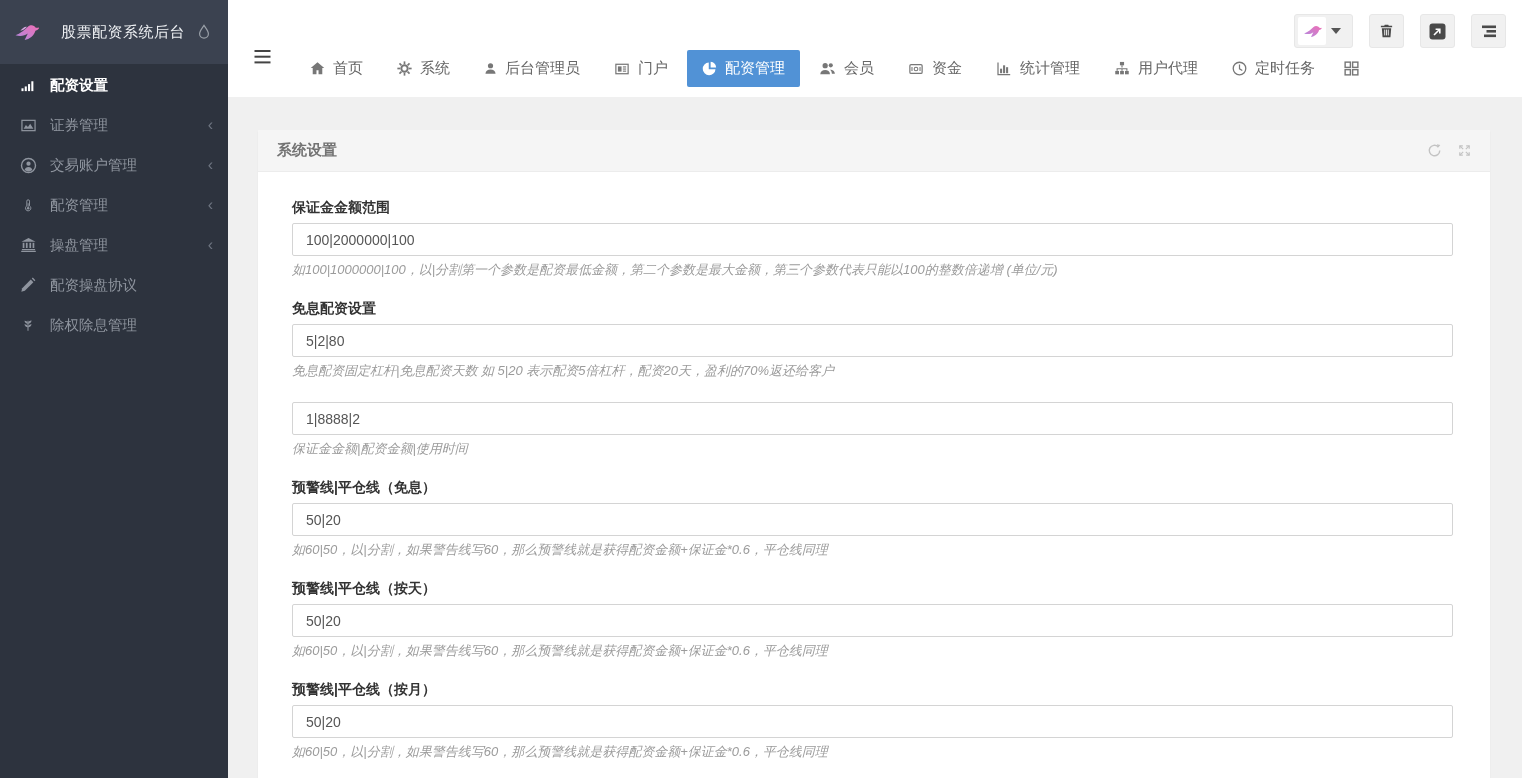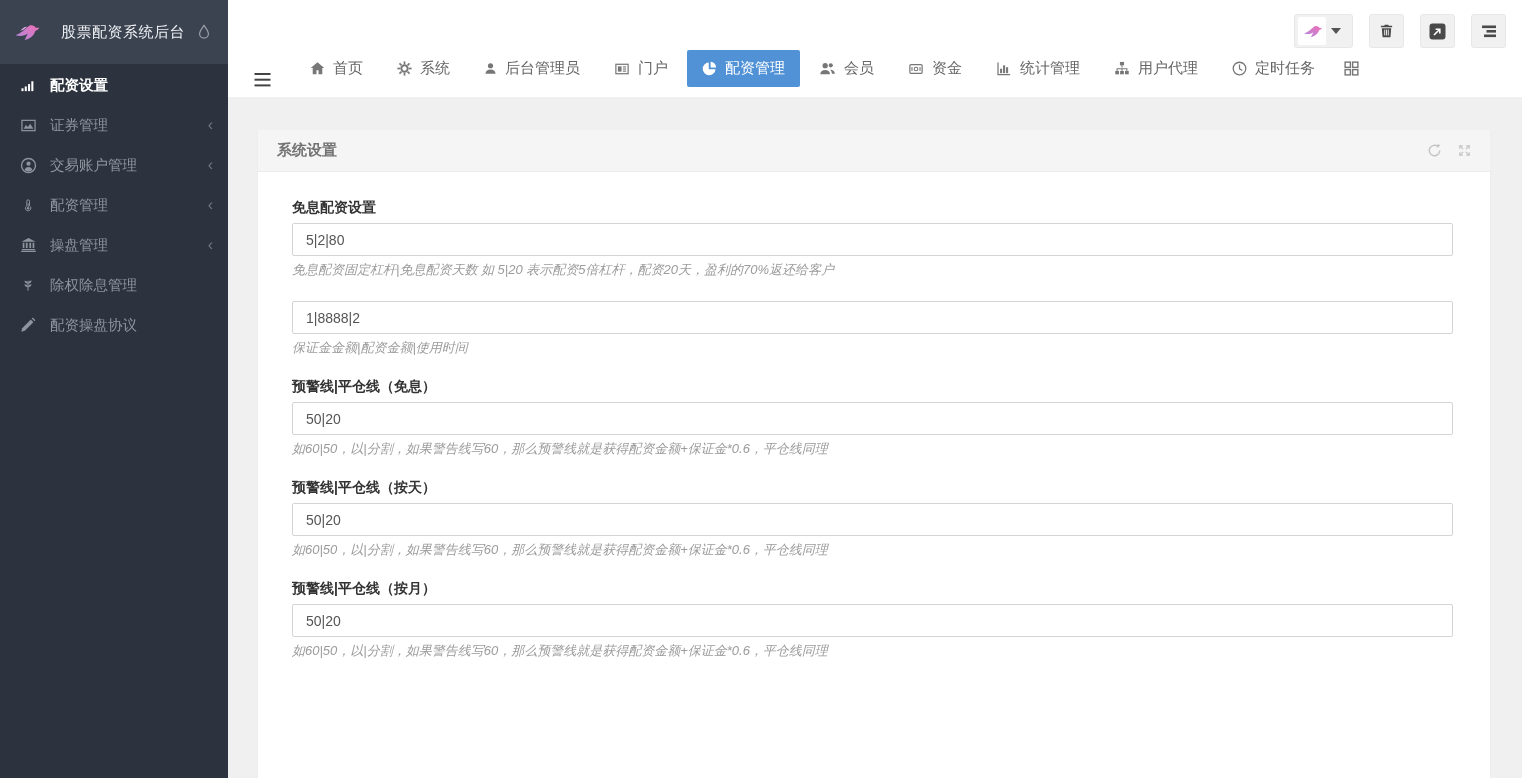--- a/index.html
+++ b/index.html
@@ -20,21 +20,21 @@
   
   .main { position:absolute; left:228px; top:0; width:1294px; height:778px; background:#f0f0f0; }
   .topbar { position:relative; height:97px; background:#fff; }
   .actions { position:absolute; top:14px; right:16px; display:flex; gap:16px; }
   .tb-btn { height:34px; background:#f1f1f1; border:1px solid #e7e7e7; border-radius:3px; display:flex; align-items:center; justify-content:center; cursor:pointer; }
   .tb-btn.square { width:35px; }
   .tb-btn.group { width:59px; padding:0 6px 0 3px; justify-content:flex-start; }
   .logo-chip { width:28px; height:28px; background:#fff; border-radius:2px; display:flex; align-items:center; justify-content:center; }
   .caret-wrap { flex:1; display:flex; justify-content:center; }
 
-  .navrow { position:absolute; left:26px; top:50px; height:37px; display:flex; align-items:flex-end; }
+  .navrow { position:absolute; left:26px; top:50px; height:37px; display:flex; align-items:flex-start; }
   .hamburger { margin-right:24px; cursor:pointer; display:flex; }
   .nav-item { display:flex; align-items:center; gap:8px; height:37px; padding:0 15px; margin-right:4px; color:#666; font-size:15px; border-radius:2px; cursor:pointer; white-space:nowrap; }
   .nav-item .nv-icon { display:flex; color:#777; }
   .nav-item.active { background:#5192d6; color:#fff; }
   .nav-item.active .nv-icon { color:#fff; }
   .nav-item.icon-only { padding:0 10px; }
 
   
   .content { position:absolute; top:97px; left:0; right:0; bottom:0; background:#f0f0f0; padding:33px 32px 0 30px; overflow:hidden; }
   .card { background:#fff; border-radius:2px; box-shadow:0 1px 2px rgba(0,0,0,.06); height:720px; }
@@ -129,35 +129,35 @@
             <rect x="12.1" y="5.8" width="1.7" height="5.2"></rect>
             <rect x="1.4" y="12" width="13.2" height="1.2"></rect>
             <rect x="0.7" y="13.8" width="14.6" height="1.2"></rect>
           </svg>
       </span>
       <span>操盘管理</span>
       <span class="arrow">‹</span>
     </div>
     <div class="menu-item">
       <span class="mi-icon">
+        <svg width="16" height="16" viewBox="0 0 16 16" fill="#8f959f">
+            <path d="M2.2 11.2L10.8 2.6l2.6 2.6-8.6 8.6-3.5.9z"></path>
+            <path d="M11.8 1.6l1-1 2.6 2.6-1 1z"></path>
+          </svg>
+      </span>
+      <span>配资操盘协议</span>
+    </div>
+    <div class="menu-item">
+      <span class="mi-icon">
         <svg width="14" height="16" viewBox="0 0 16 16">
             <path d="M8 3v11.5" stroke="#8f959f" stroke-width="1.2" fill="none"></path>
             <path d="M8 6.5C6 6.6 4.4 5.4 3.9 3.2c2.2-.1 3.8 1.2 4.1 3.3zM8 6.5c2-.1 3.6-1.3 4.1-3.5-2.2-.1-3.8 1.4-4.1 3.5zM8 10.5c-2 .1-3.6-1.1-4.1-3.3 2.2-.1 3.8 1.2 4.1 3.3zM8 10.5c2 .1 3.6-1.1 4.1-3.3-2.2-.1-3.8 1.2-4.1 3.3z" fill="#8f959f"></path>
           </svg>
       </span>
       <span>除权除息管理</span>
-    </div>
-    <div class="menu-item">
-      <span class="mi-icon">
-        <svg width="16" height="16" viewBox="0 0 16 16" fill="#8f959f">
-            <path d="M2.2 11.2L10.8 2.6l2.6 2.6-8.6 8.6-3.5.9z"></path>
-            <path d="M11.8 1.6l1-1 2.6 2.6-1 1z"></path>
-          </svg>
-      </span>
-      <span>配资操盘协议</span>
     </div>
   </div>
 </div>
 
 <div class="main">
   <div class="topbar">
 
     <div class="actions">
       <div class="tb-btn group">
         <span class="logo-chip">
@@ -355,20 +355,25 @@
             <svg width="15" height="15" viewBox="0 0 16 16" fill="none" stroke="#c3c3c3" stroke-width="1.3">
                 <path d="M3 3l3.6 3.6M13 3L9.4 6.6M3 13l3.6-3.6M13 13l-3.6-3.6"></path>
                 <path d="M3 6.2V3h3.2M9.8 3H13v3.2M3 9.8V13h3.2M9.8 13H13V9.8"></path>
               </svg>
           </span>
         </span>
       </div>
 
       <div class="card-body">
 
+        <div class="form-group">
+          <div class="fg-label">保证金金额范围</div>
+          <input class="fg-input" type="text" value="100|2000000|100" style="">
+          <div class="fg-help">如100|1000000|100，以|分割第一个参数是配资最低金额，第二个参数是最大金额，第三个参数代表只能以100的整数倍递增 (单位/元)</div>
+        </div>
 
         <div class="form-group">
           <div class="fg-label">免息配资设置</div>
           <input class="fg-input" type="text" value="5|2|80" style="">
           <div class="fg-help">免息配资固定杠杆|免息配资天数 如 5|20 表示配资5倍杠杆，配资20天，盈利的70%返还给客户</div>
         </div>
 
         <div class="form-group">
           <input class="fg-input" type="text" value="1|8888|2" style="">
           <div class="fg-help">保证金金额|配资金额|使用时间</div>

